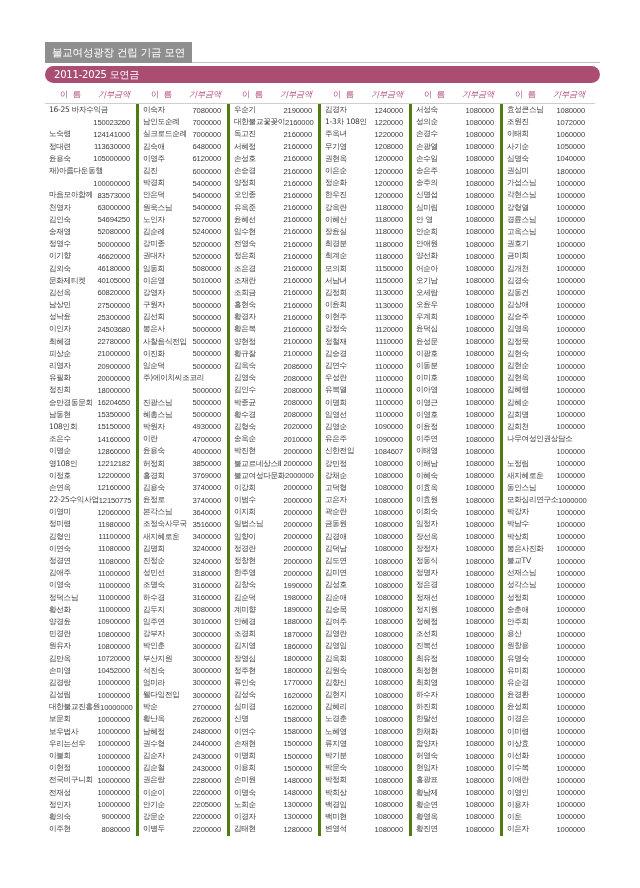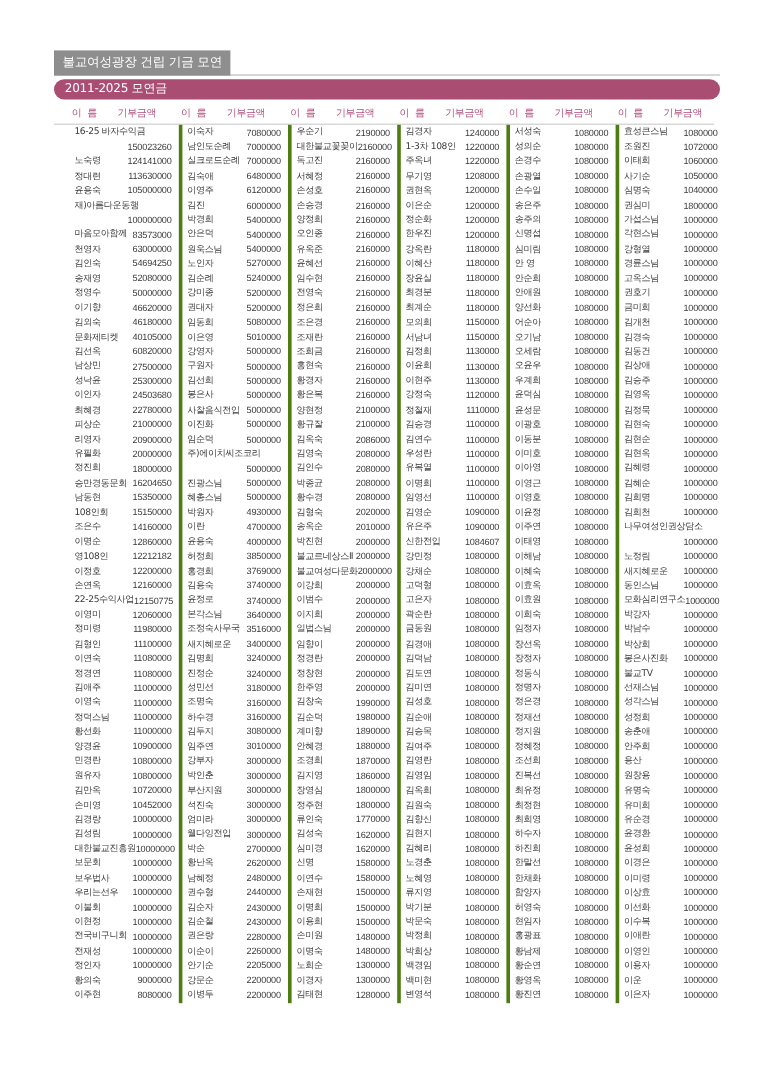--- a/index.html
+++ b/index.html
@@ -17,23 +17,23 @@
   .section-bar span { position: absolute; left: 9px; top: 0; line-height: 17px; font-size: 10px;
                       letter-spacing: -0.2px; white-space: nowrap; }
 
   .donor-table { position: absolute; left: 45px; top: 85px; width: 550px; height: 752px; }
   .table-rule { position: absolute; left: 0; top: 18px; width: 550px; height: 1px; background: #cfcfcf; }
 
   .group { position: absolute; top: 0; width: 91px; height: 752px; }
   .group-head { position: absolute; left: 0; top: 0; width: 91px; height: 18px; display: flex;
                 align-items: center; color: #b14e7c; font-size: 8.3px; white-space: nowrap; }
   .group-head .h-name { width: 48px; padding-left: 4px; text-align: center; letter-spacing: 1px; box-sizing: border-box; }
-  .group-head .h-amount { flex: 1; text-align: right; padding-right: 6px; letter-spacing: -0.3px; }
+  .group-head .h-amount { flex: 1; text-align: right; padding-right: 6px; letter-spacing: -0.3px; font-style: italic; }
 
-  .group-body { position: absolute; left: 13px; top: 19px; width: 91px; height: 732px; box-sizing: border-box; }
+  .group-body { position: absolute; left: 0; top: 19px; width: 91px; height: 732px; box-sizing: border-box; }
   .group-body.with-divider { border-left: 3px solid #4d7c0f; }
 
   .row { height: 12.2px; display: flex; justify-content: space-between; align-items: center;
          padding: 0 6px 0 4px; box-sizing: border-box; white-space: nowrap; font-size: 7.6px; }
   .row .name { overflow: visible; letter-spacing: -0.3px; }
   .row .amount { font-family: "Liberation Sans", sans-serif; letter-spacing: -0.15px; text-align: right; }
 
   .page-number { position: absolute; left: 44px; top: 862px; font-family: "Liberation Serif", serif;
                  font-size: 12.5px; color: #555555; margin-top: 28px; }
 </style>

